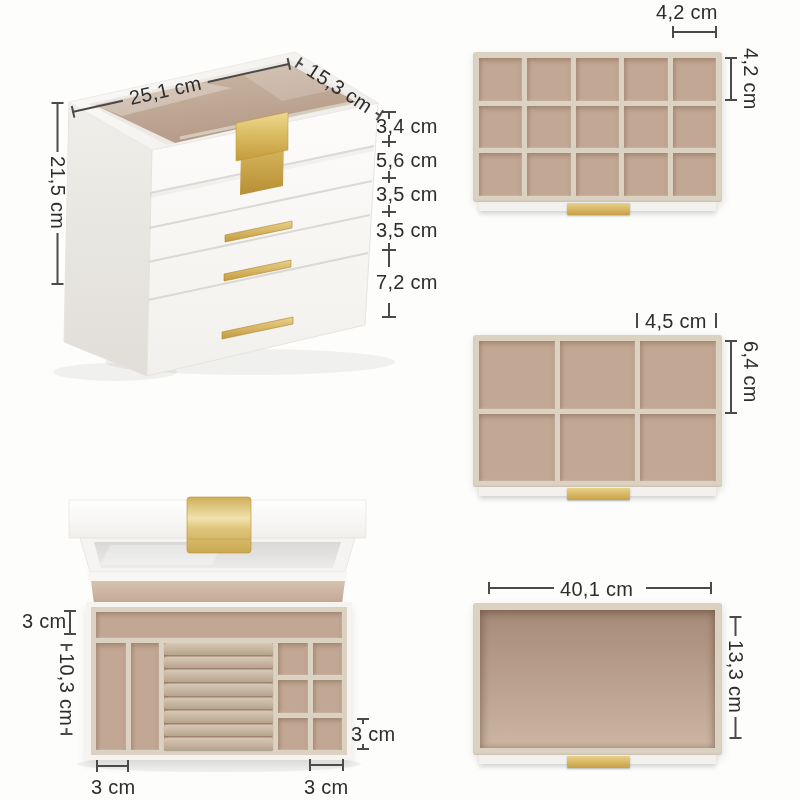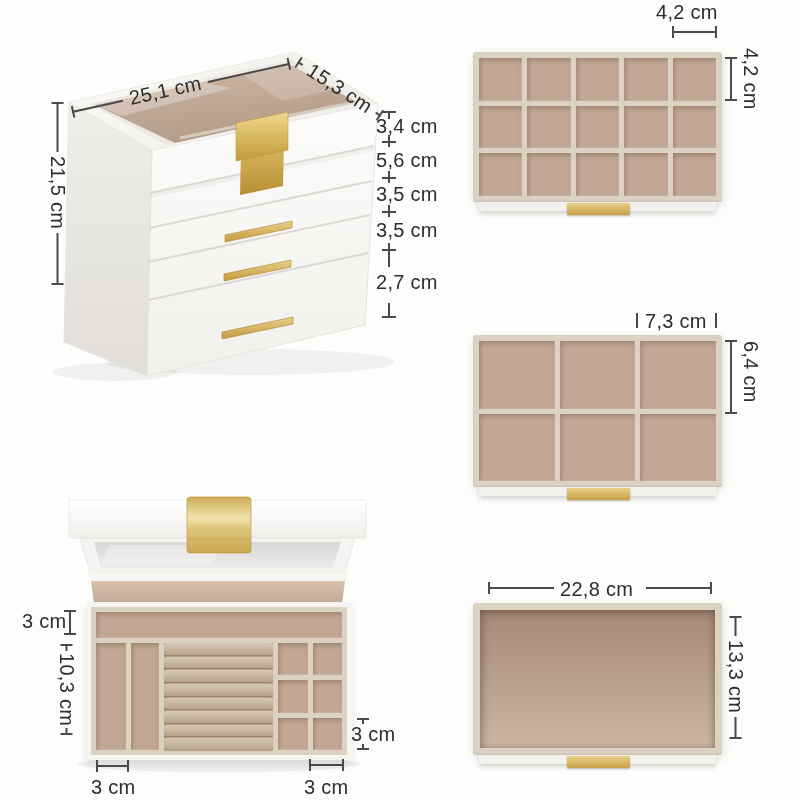--- a/index.html
+++ b/index.html
@@ -200,21 +200,21 @@
   <div class="vseg" style="left:388px;top:111px;height:8px;"></div>
   <div class="vseg" style="left:388px;top:135px;height:12px;"></div>
   <div class="vseg" style="left:388px;top:171px;height:12px;"></div>
   <div class="vseg" style="left:388px;top:205px;height:12px;"></div>
   <div class="vseg" style="left:388px;top:243px;height:24px;"></div>
   <div class="vseg" style="left:388px;top:303px;height:15px;"></div>
   <div class="lbl" style="left:376px;top:115px;">3,4 cm</div>
   <div class="lbl" style="left:376px;top:149px;">5,6 cm</div>
   <div class="lbl" style="left:376px;top:183px;">3,5 cm</div>
   <div class="lbl" style="left:376px;top:219px;">3,5 cm</div>
-  <div class="lbl" style="left:376px;top:271px;">2,7 cm</div>
+  <div class="lbl" style="left:376px;top:271px;">7,2 cm</div>
 
   <div class="tray" style="left:473px;top:52px;width:249px;height:150px;grid-template-columns:repeat(5,1fr);grid-template-rows:repeat(3,1fr);">
     <div class="cell"></div>
       <div class="cell"></div>
       <div class="cell"></div>
       <div class="cell"></div>
       <div class="cell"></div>
     <div class="cell"></div>
       <div class="cell"></div>
       <div class="cell"></div>
@@ -243,37 +243,37 @@
     <div class="cell"></div>
       <div class="cell"></div>
       <div class="cell"></div>
     <div class="cell"></div>
       <div class="cell"></div>
       <div class="cell"></div>
   </div>
   <div class="lip" style="left:479px;top:487px;width:237px;height:9px;"></div>
   <div class="handle" style="left:567px;top:488px;width:63px;height:12px;"></div>
   <div class="vtick" style="left:636px;top:313px;"></div>
-  <div class="lbl" style="left:645px;top:310px;">7,3 cm</div>
+  <div class="lbl" style="left:645px;top:310px;">4,5 cm</div>
   <div class="vtick" style="left:715px;top:313px;"></div>
   <div class="dline v" style="left:730px;top:340px;height:74px;">
       <i class="tka"></i>
       <i class="tkb"></i>
     </div>
   <div class="lbl vert" style="left:740px;top:341px;">6,4 cm</div>
 
   <div class="tray" style="left:473px;top:603px;width:249px;height:152px;padding:0;">
     <div class="drawer-interior"></div>
   </div>
   <div class="lip" style="left:479px;top:755px;width:237px;height:9px;"></div>
   <div class="handle" style="left:567px;top:756px;width:63px;height:12px;"></div>
   <div class="dline h" style="left:488px;top:587px;width:66px;">
       <i class="tka"></i>
     </div>
-  <div class="lbl" style="left:560px;top:578px;">22,8 cm</div>
+  <div class="lbl" style="left:560px;top:578px;">40,1 cm</div>
   <div class="dline h" style="left:646px;top:587px;width:66px;">
       <i class="tkb"></i>
     </div>
   <div class="dgroup col" style="left:735px;top:616px;transform:translateX(-50%);">
     <div class="seg a" style="height:20px;">
         <i class="tk"></i>
       </div>
     <div class="gtext">13,3 cm</div>
     <div class="seg b" style="height:22px;">
         <i class="tk"></i>

